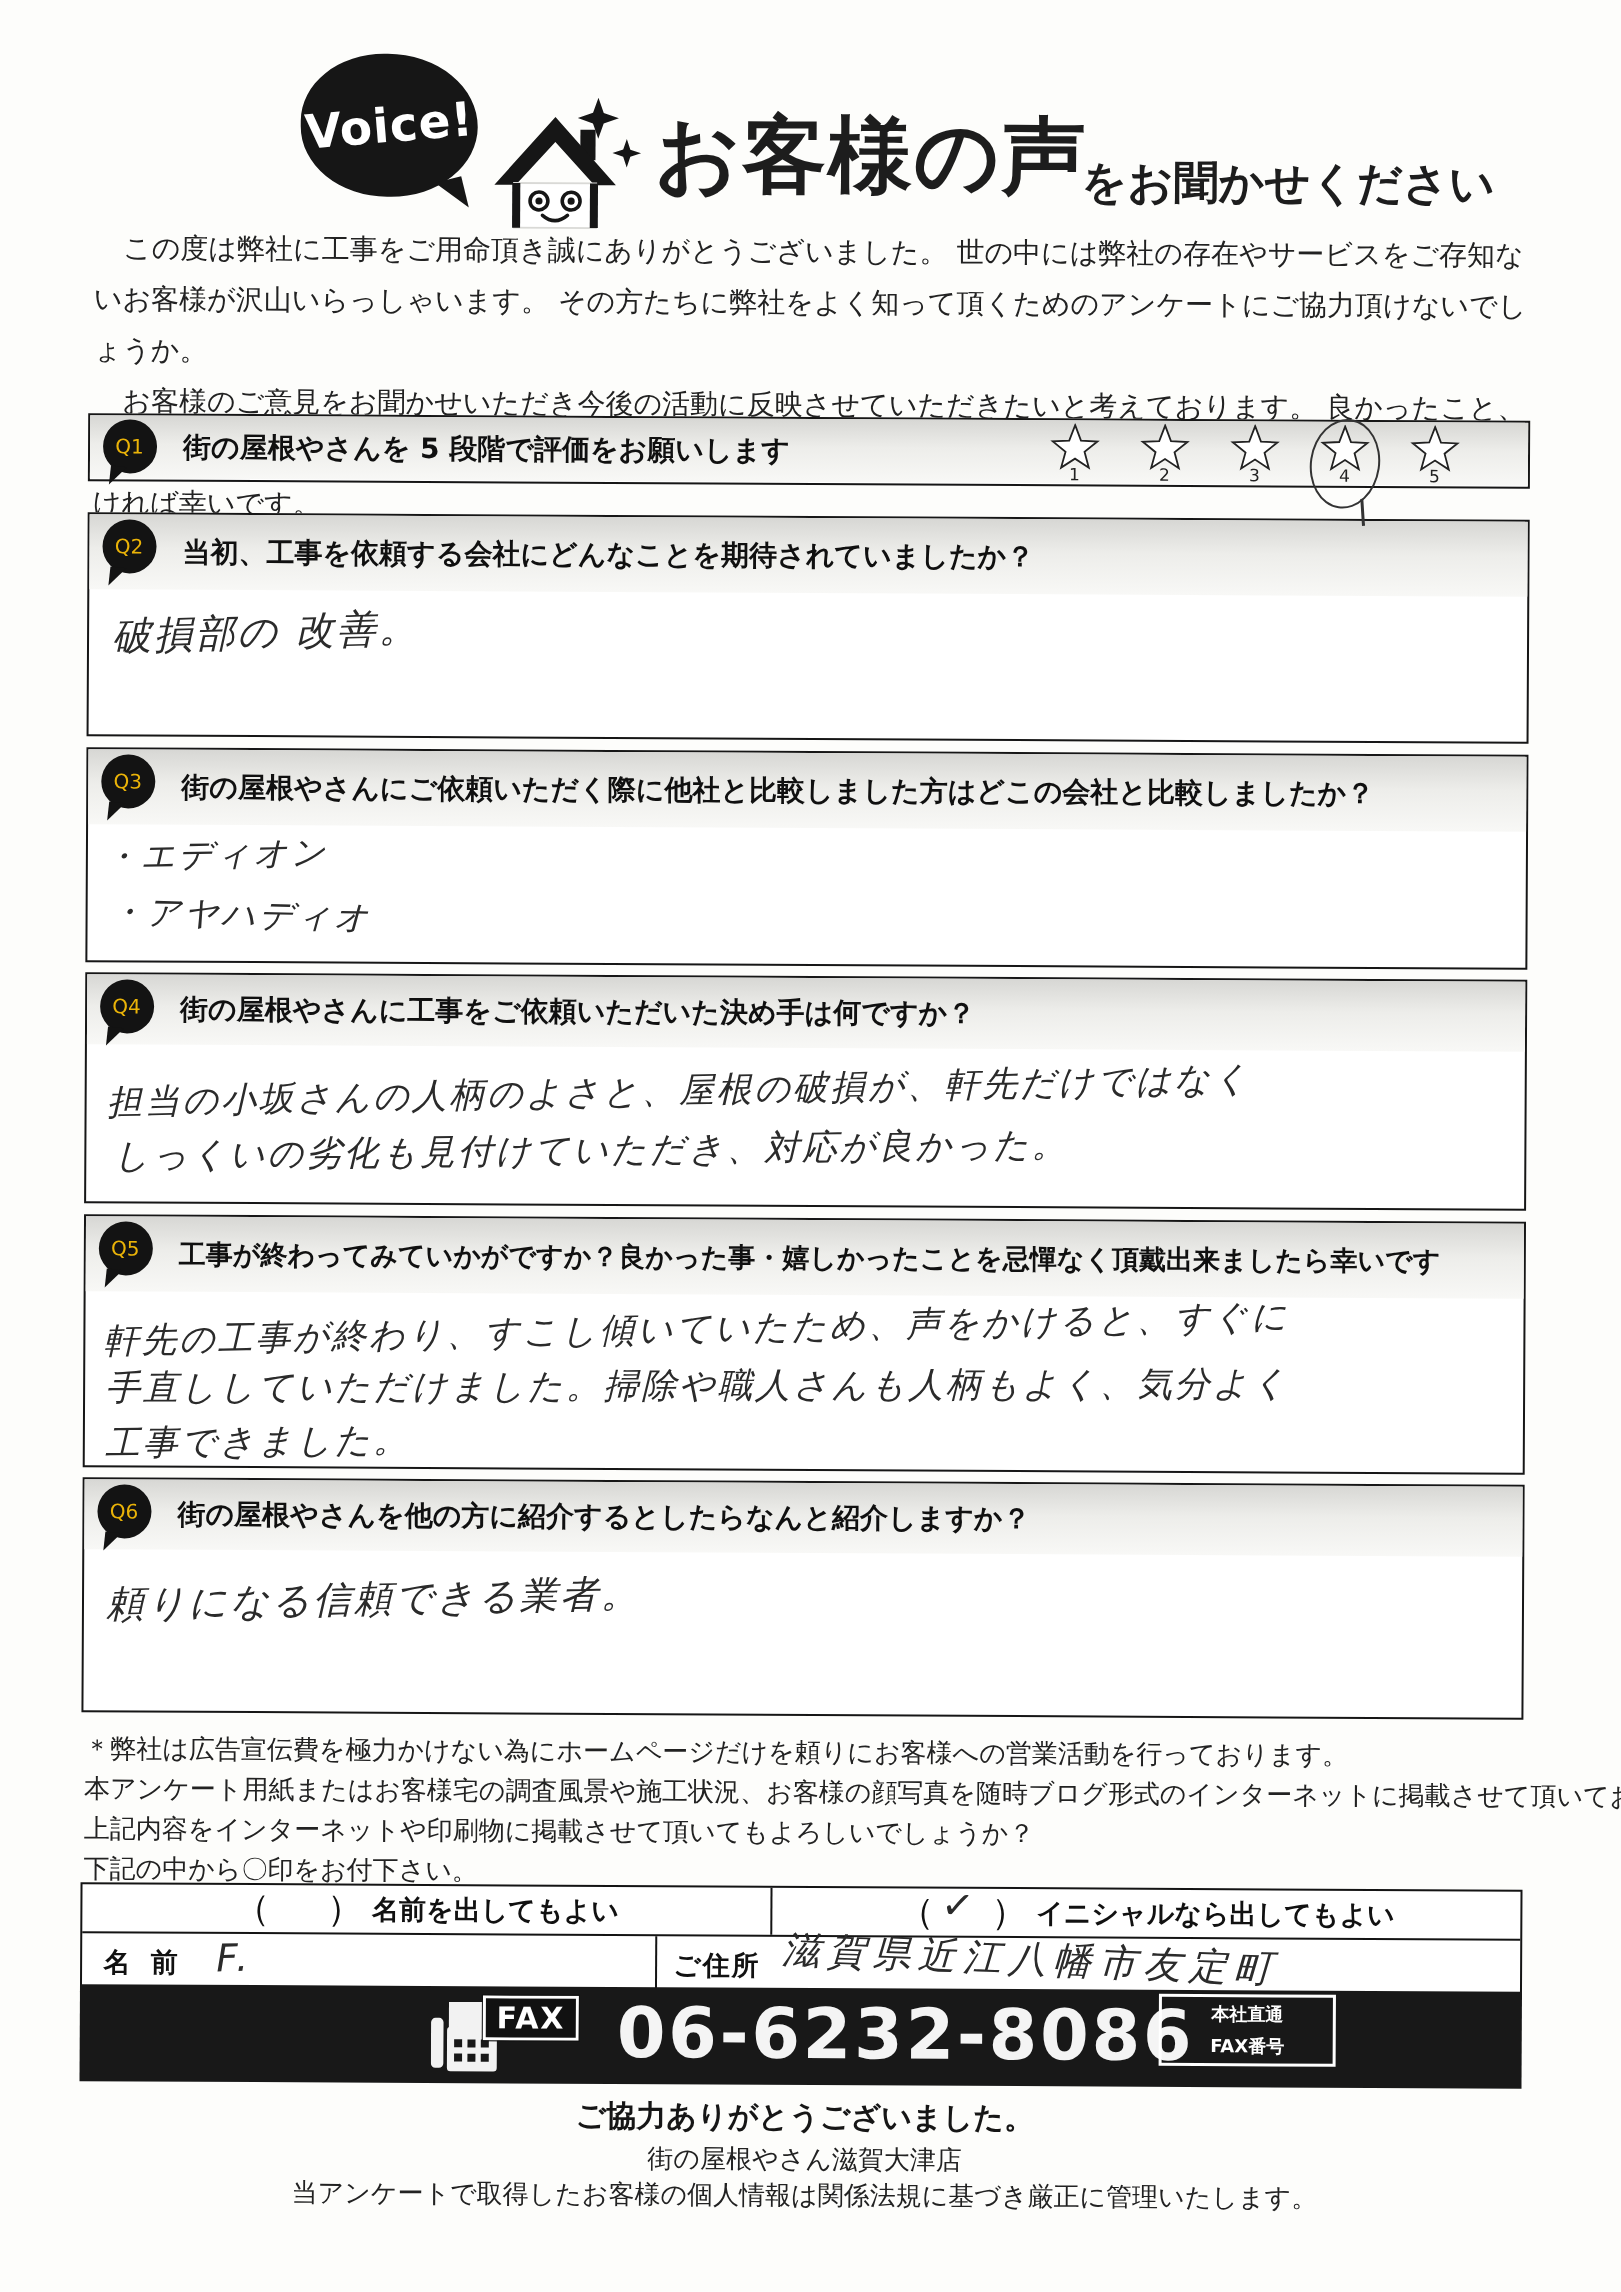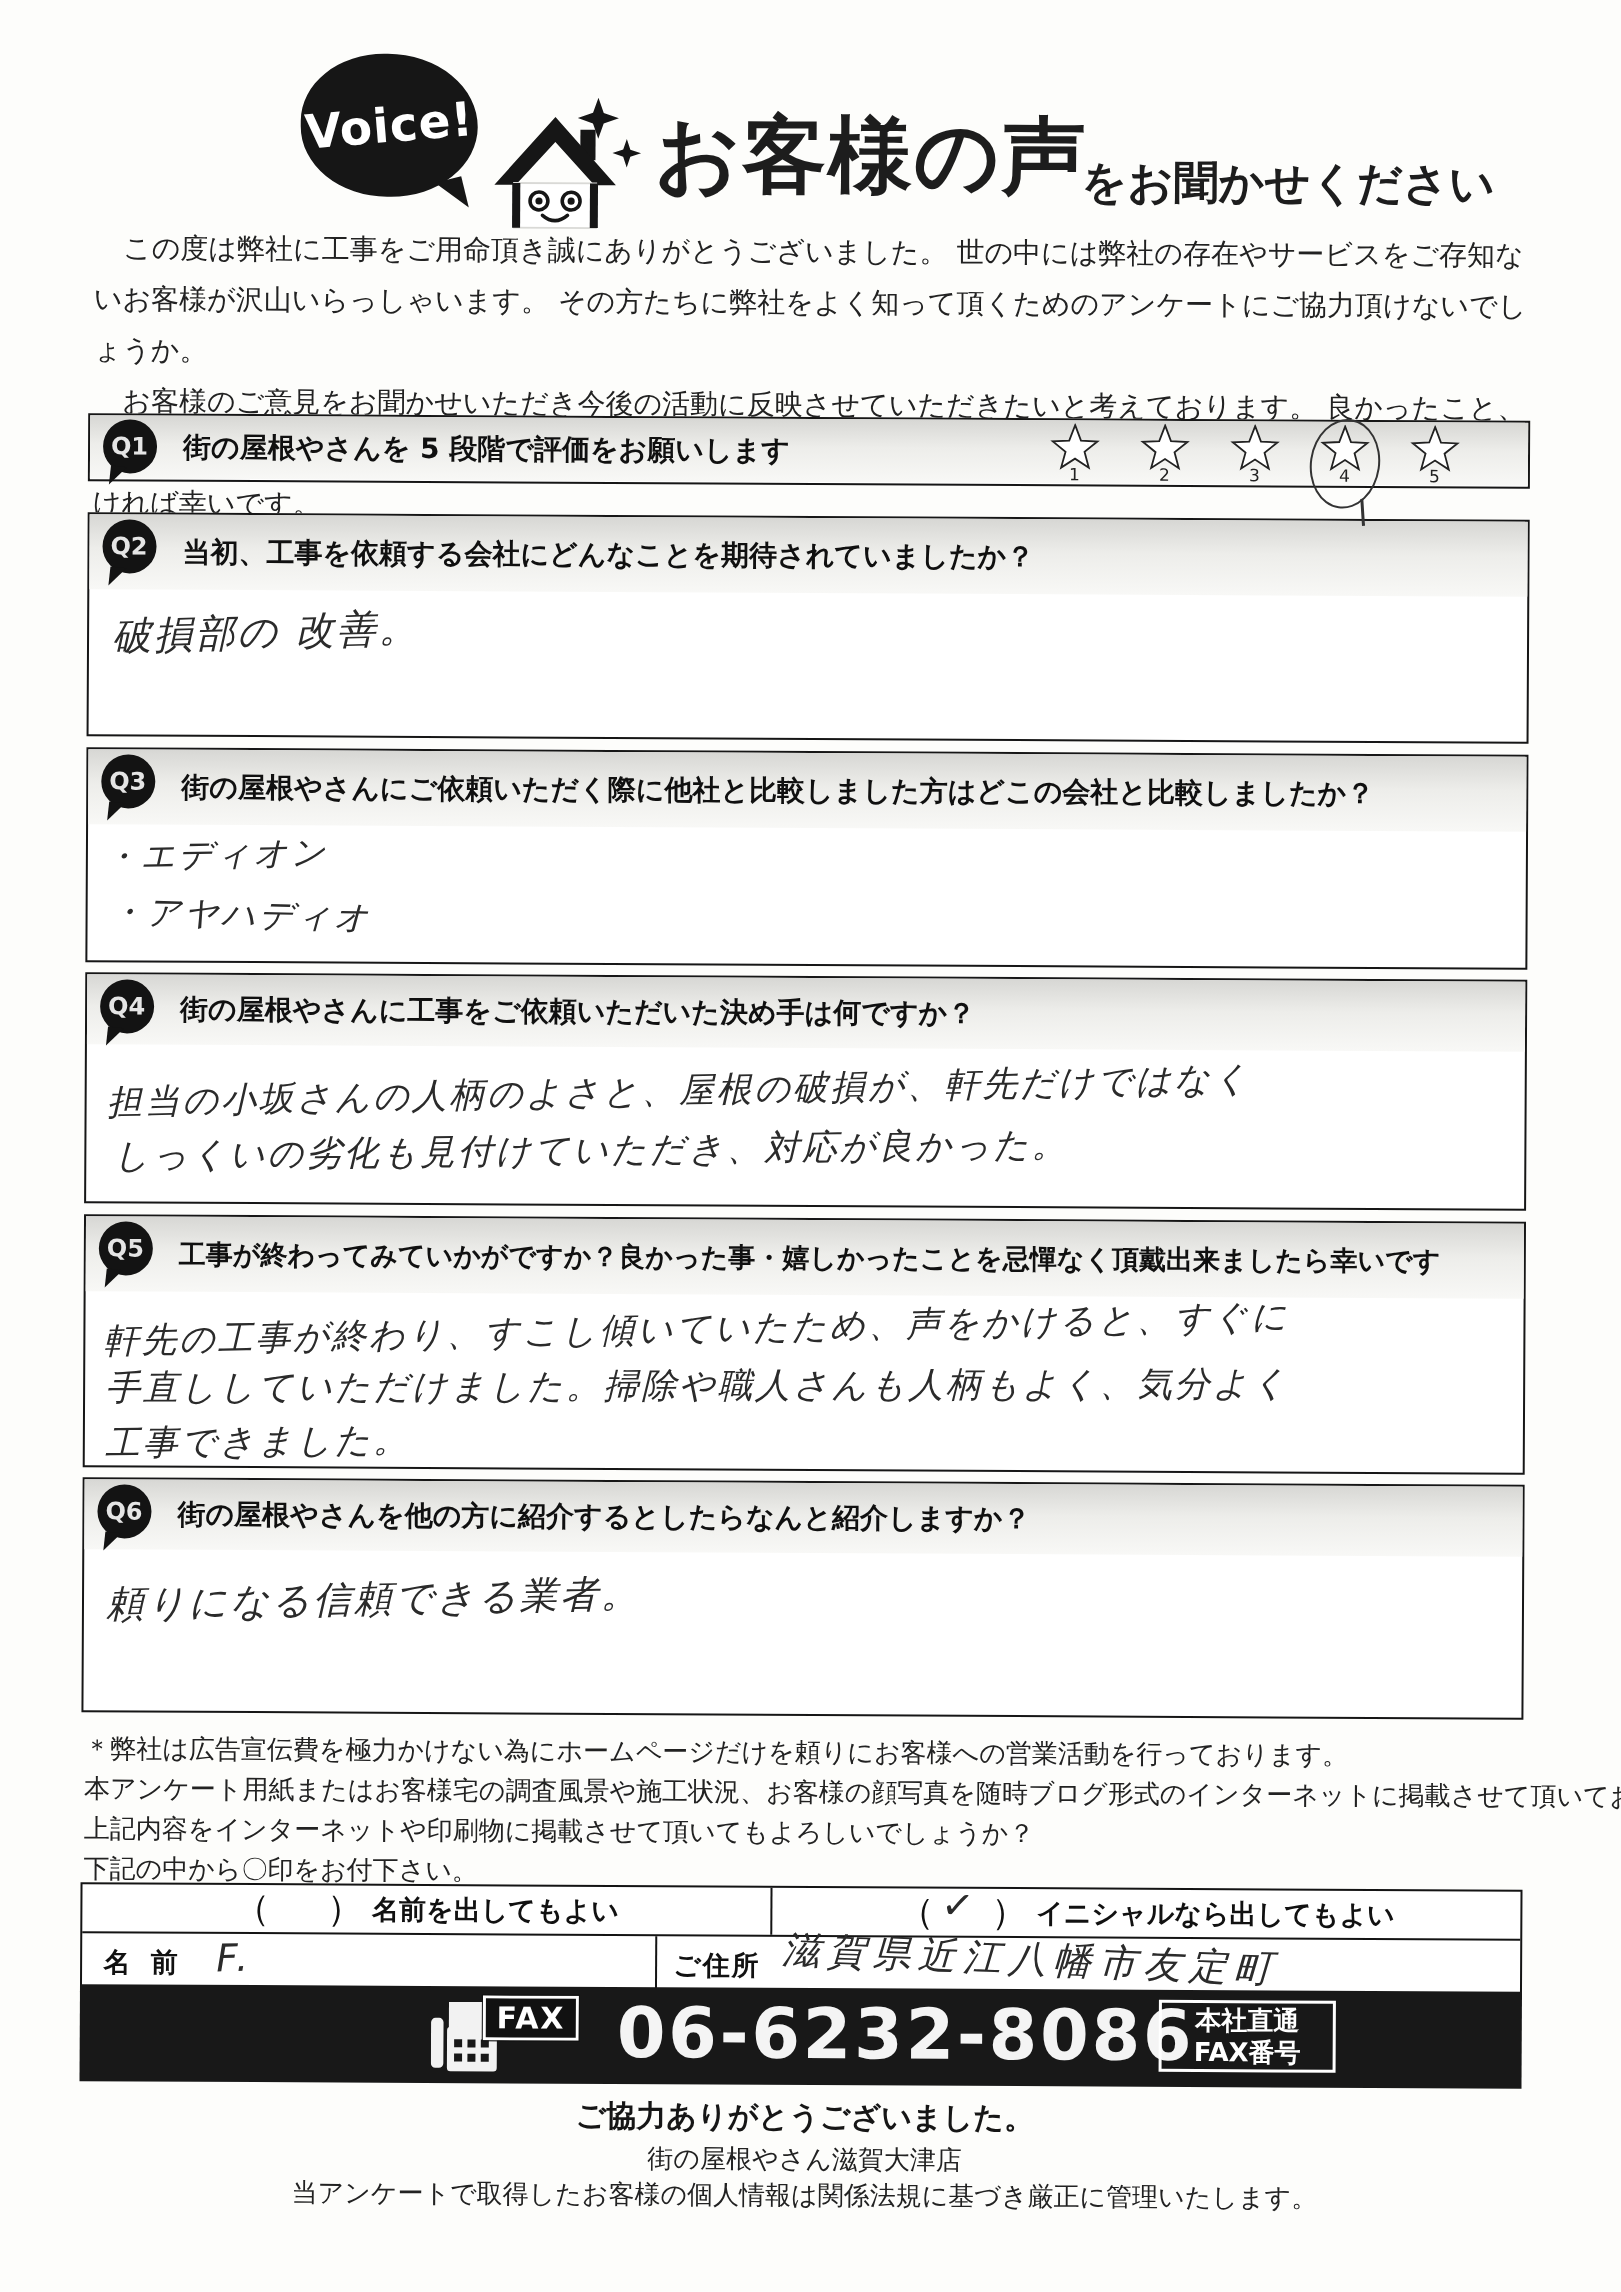--- a/index.html
+++ b/index.html
@@ -34,21 +34,21 @@
     position:absolute;left:85px;width:1442px;background:#fff;
     border:2.7px solid #161616;box-sizing:border-box;
   }
   .qheader{
     position:absolute;left:0;top:0;right:0;height:75px;
     background:linear-gradient(180deg,#d7d7d4 0%,#ededea 45%,#f8f8f6 100%);
     display:flex;align-items:center;
   }
   .qtag{
     position:absolute;left:12.5px;top:5.4px;width:54px;height:54px;background:#131313;border-radius:50%;
-    display:flex;align-items:center;justify-content:center;color:#e5e5e5;font-size:24px;font-weight:bold;z-index:2;
+    display:flex;align-items:center;justify-content:center;color:#eab308;font-size:20px;font-weight:normal;z-index:2;
   }
   .qtag::after{
     content:"";position:absolute;left:7.2px;bottom:-12.5px;width:0;height:0;
     border-top:19.7px solid #131313;border-right:16px solid transparent;transform:rotate(6deg);
   }
   .qtext{margin-left:93px;font-size:28px;font-weight:bold;color:#101010;white-space:nowrap;}
 
   
   .stars{position:absolute;right:63px;top:2.7px;display:flex;gap:29px;z-index:1;}
   .star-cell{position:relative;width:61px;display:flex;flex-direction:column;align-items:center;}
@@ -90,23 +90,23 @@
   .faxbar{position:absolute;left:85px;top:1988px;width:1442px;height:97px;background:#181818;}
   .fax-icon{position:absolute;left:351px;top:14.3px;}
   .fax-label{
     position:absolute;left:403px;top:9px;background:#111;border:3.6px solid #fff;outline:1.8px solid #111;
     color:#fff;font-weight:bold;font-size:30px;padding:1.8px 10.7px;letter-spacing:1.8px;
   }
   .fax-number{
     position:absolute;left:537px;top:5.4px;color:#f4f4f4;font-size:70px;font-weight:bold;letter-spacing:2.7px;white-space:nowrap;
   }
   .fax-note{
-    position:absolute;left:1079px;top:10px;width:177px;height:72px;border:3.6px solid #fff;
+    position:absolute;left:1079px;top:4px;width:177px;height:72px;border:3.6px solid #fff;
     display:flex;flex-direction:column;align-items:center;justify-content:center;color:#fff;
-    font-size:26px;font-weight:bold;line-height:32px;box-sizing:border-box;white-space:nowrap;
+    font-size:18px;font-weight:bold;line-height:32px;box-sizing:border-box;white-space:nowrap;
   }
 
   
   .thanks{position:absolute;left:0;top:2097px;width:1621px;text-align:center;font-size:30px;font-weight:bold;color:#161616;}
   .shop{position:absolute;left:0;top:2142px;width:1621px;text-align:center;font-size:26px;color:#222;}
   .privacy{position:absolute;left:0;top:2178px;width:1621px;text-align:center;font-size:26px;color:#222;}
 </style>
 </head>
 <body>
 

